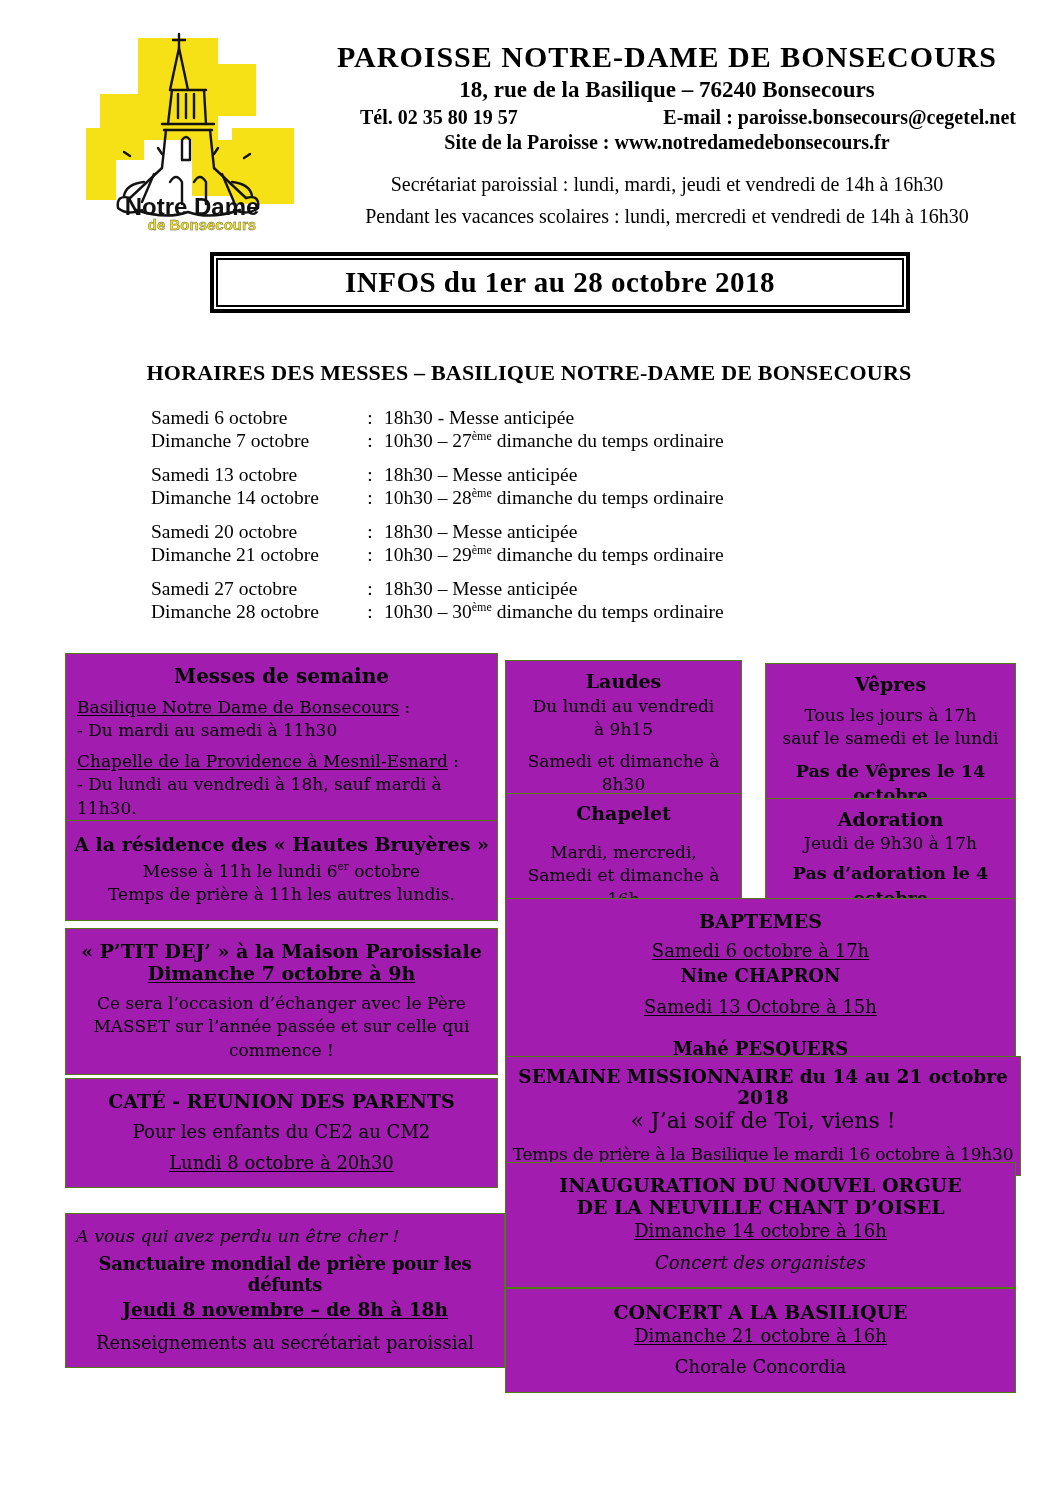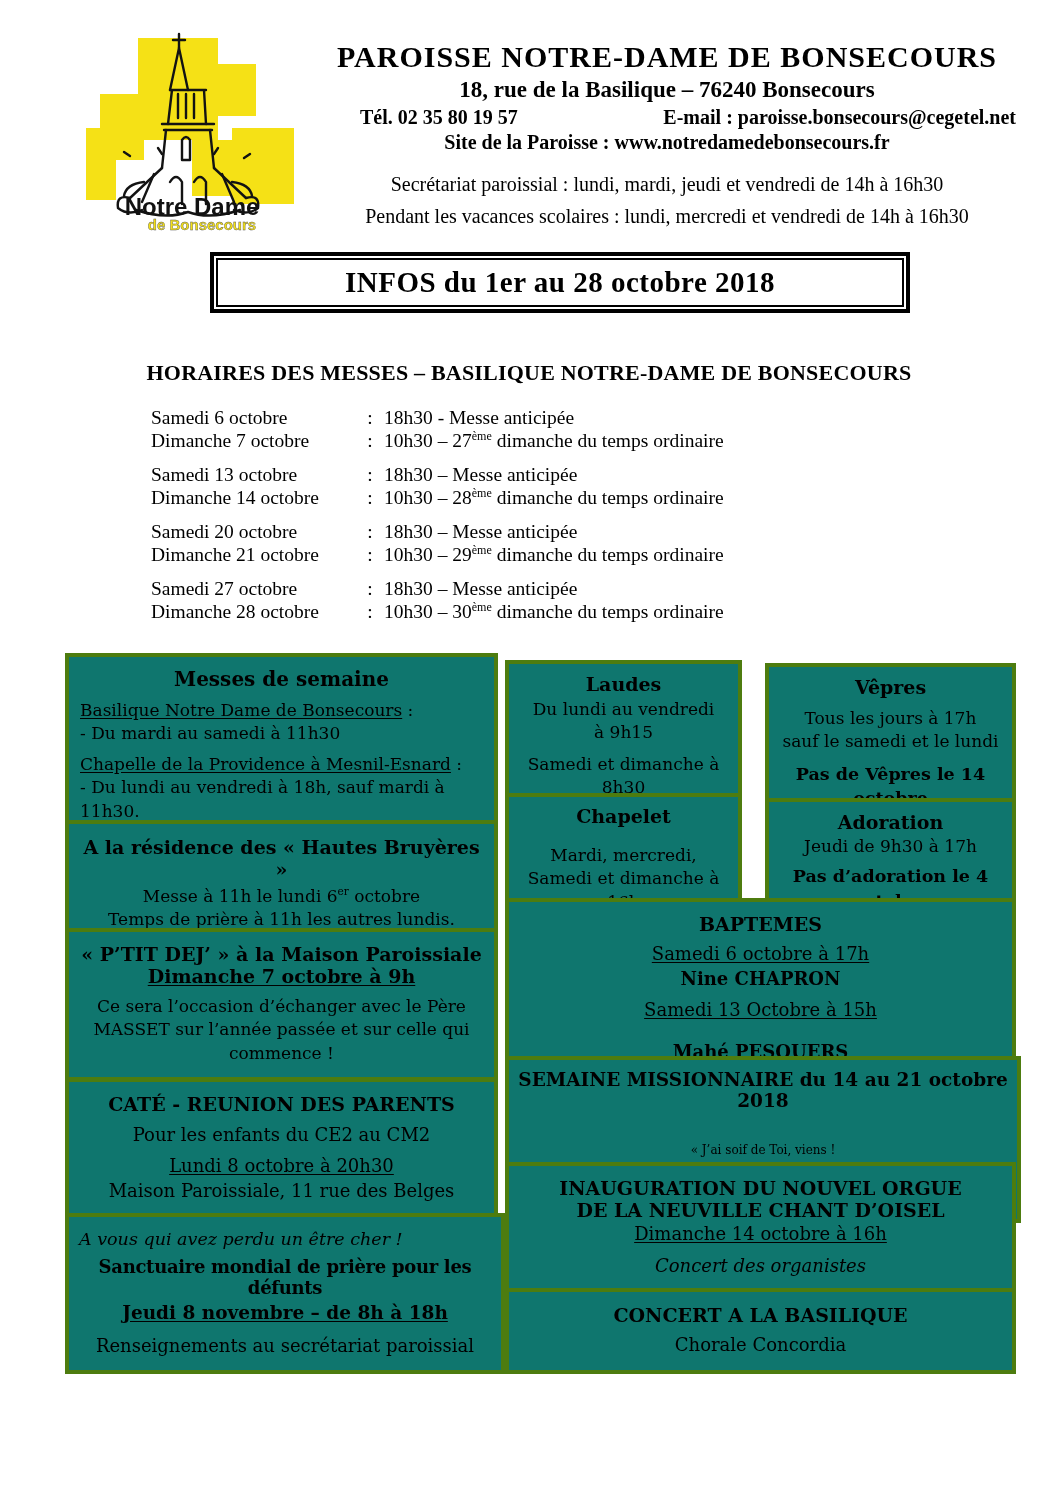--- a/index.html
+++ b/index.html
@@ -23,21 +23,21 @@
   .banner-inner { border:2px solid #000; display:flex; align-items:center; justify-content:center; height:49px; }
   .banner-text { font-size:29px; font-weight:bold; font-family:"Liberation Serif", serif; letter-spacing:0.5px; }
 
   
   .sched-heading { text-align:center; font-size:22px; font-weight:bold; font-family:"Liberation Serif", serif; letter-spacing:0.2px; }
   .sched-row { display:grid; grid-template-columns:205px 28px auto; font-size:19.5px; font-family:"Liberation Serif", serif; line-height:23px; }
   .sched-row.grp { margin-top:11px; }
   .sup { font-size:0.62em; vertical-align:super; line-height:0; }
 
   
-  .box { border:4px solid #4d7c0f; background:#0f766e; }
+  .box { border:1px solid #4d7c0f; background:#a21caf; }
   .u { text-decoration:underline; text-underline-offset:2px; }
   .bt { font-weight:bold; }
   .ctr { text-align:center; }
 
   .bx-title { font-weight:bold; font-size:19px; text-align:center; }
   .bx-body { font-size:17px; line-height:1.38; }
   .bx-body-18 { font-size:18px; line-height:1.4; }
 
   .logo-wrap { width:228px; height:202px; }
 </style>
@@ -178,21 +178,20 @@
       <div>Ce sera l’occasion d’échanger avec le Père</div>
       <div>MASSET sur l’année passée et sur celle qui</div>
       <div>commence !</div>
     </div>
   </div>
 
   <div class="abs box ctr" style="left:65px; top:1078px; width:433px; padding:11px 8px 12px;">
     <div class="bx-title">CATÉ - REUNION DES PARENTS</div>
     <div class="bx-body-18" style="margin-top:7px;">Pour les enfants du CE2 au CM2</div>
     <div class="bx-body-18 u" style="margin-top:6px; display:inline-block;">Lundi 8 octobre à 20h30</div>
-    <div class="bx-body-18">Maison Paroissiale, 11 rue des Belges</div>
   </div>
 
   <div class="abs box" style="left:65px; top:1213px; width:440px; padding:12px 10px 14px;">
     <div style="font-style:italic; font-size:17.5px;">A vous qui avez perdu un être cher !</div>
     <div class="ctr" style="margin-top:7px;">
       <div class="bt" style="font-size:18px; letter-spacing:-0.3px;">Sanctuaire mondial de prière pour les défunts</div>
       <div class="bt u" style="font-size:18.5px; margin-top:4px;">Jeudi 8 novembre – de 8h à 18h</div>
       <div style="font-size:18px; margin-top:12px;">Renseignements au secrétariat paroissial</div>
     </div>
   </div>
@@ -236,29 +235,30 @@
     <div class="bx-body-18" style="margin-top:6px;">
       <div class="u">Samedi 6 octobre à 17h</div>
       <div class="bt">Nine CHAPRON</div>
       <div class="u" style="margin-top:6px;">Samedi 13 Octobre à 15h</div>
       <div class="bt" style="margin-top:16px;">Mahé PESQUERS</div>
     </div>
   </div>
 
   <div class="abs box ctr" style="left:505px; top:1056px; width:516px; padding:9px 6px 11px;">
     <div class="bx-title" style="font-size:18.5px;">SEMAINE MISSIONNAIRE du 14 au 21 octobre 2018</div>
-    <div style="font-size:12px;margin-top:32px;">« J’ai soif de Toi, viens !</div>
+    <div style="font-size:22px;">« J’ai soif de Toi, viens !</div>
     <div style="font-size:17px; letter-spacing:-0.2px; margin-top:11px;"><span>Temps de prière à la Basilique le </span><span class="u">mardi 16 octobre à 19h30</span></div>
   </div>
 
   <div class="abs box ctr" style="left:505px; top:1162px; width:511px; padding:11px 6px 12px;">
     <div class="bx-title">INAUGURATION DU NOUVEL ORGUE</div>
     <div class="bx-title">DE LA NEUVILLE CHANT D’OISEL</div>
     <div class="bx-body-18 u" style="display:inline-block;">Dimanche 14 octobre à 16h</div>
     <div class="bx-body-18" style="margin-top:7px;font-style:italic;">Concert des organistes</div>
   </div>
 
   <div class="abs box ctr" style="left:505px; top:1288px; width:511px; padding:12px 6px 13px;">
     <div class="bx-title">CONCERT A LA BASILIQUE</div>
+    <div class="bx-body-18 u" style="display:inline-block;">Dimanche 21 octobre à 16h</div>
     <div class="bx-body-18" style="margin-top:6px;">Chorale Concordia</div>
   </div>
 
 </div>
 
 </body></html>

